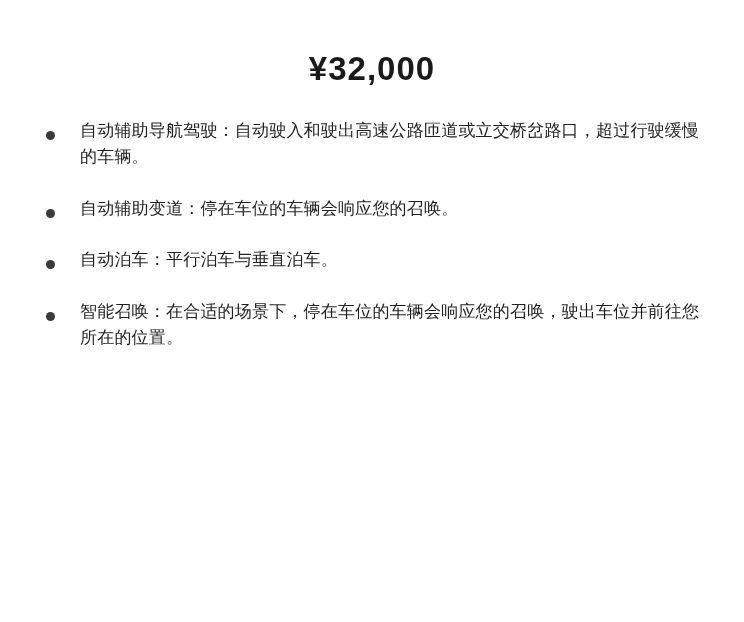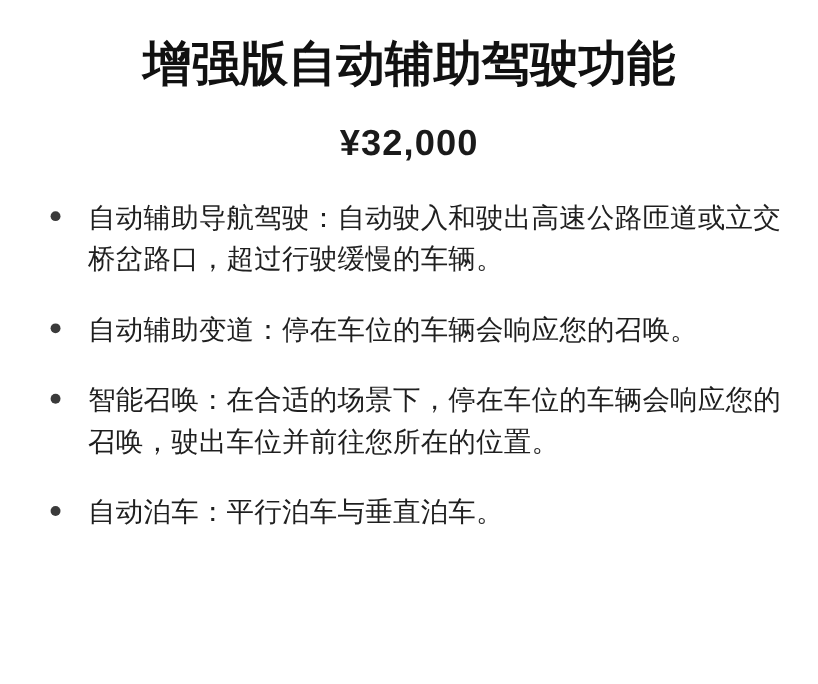--- a/index.html
+++ b/index.html
@@ -40,21 +40,21 @@
   }
   .feature-list {
     list-style: none;
     margin: 30px 0 0 0;
     padding: 0;
   }
   .feature-item {
     position: relative;
     padding-left: 50px;
     margin-bottom: 26px;
-    font-size: 25px;
+    font-size: 17px;
     line-height: 1.52;
     color: #1f1f1f;
     letter-spacing: 0.2px;
   }
   .feature-item .bullet {
     position: absolute;
     left: 16px;
     top: 13px;
     width: 9px;
     height: 9px;
@@ -64,36 +64,35 @@
   }
   .feature-text {
     display: block;
   }
 </style>
 </head>
 <body>
 
 <div class="page">
 
-  <h1 class="title">增强版自动辅助驾驶功能</h1>
 
   <div class="price">¥32,000</div>
 
   <ul class="feature-list">
     <li class="feature-item">
       <span class="bullet"></span>
       <span class="feature-text">自动辅助导航驾驶：自动驶入和驶出高速公路匝道或立交桥岔路口，超过行驶缓慢的车辆。</span>
     </li>
     <li class="feature-item">
       <span class="bullet"></span>
       <span class="feature-text">自动辅助变道：停在车位的车辆会响应您的召唤。</span>
     </li>
     <li class="feature-item">
       <span class="bullet"></span>
-      <span class="feature-text">智能召唤：在合适的场景下，停在车位的车辆会响应您的召唤，驶出车位并前往您所在的位置。</span>
+      <span class="feature-text">自动泊车：平行泊车与垂直泊车。</span>
     </li>
     <li class="feature-item">
       <span class="bullet"></span>
-      <span class="feature-text">自动泊车：平行泊车与垂直泊车。</span>
+      <span class="feature-text">智能召唤：在合适的场景下，停在车位的车辆会响应您的召唤，驶出车位并前往您所在的位置。</span>
     </li>
   </ul>
 
 </div>
 
 </body></html>

